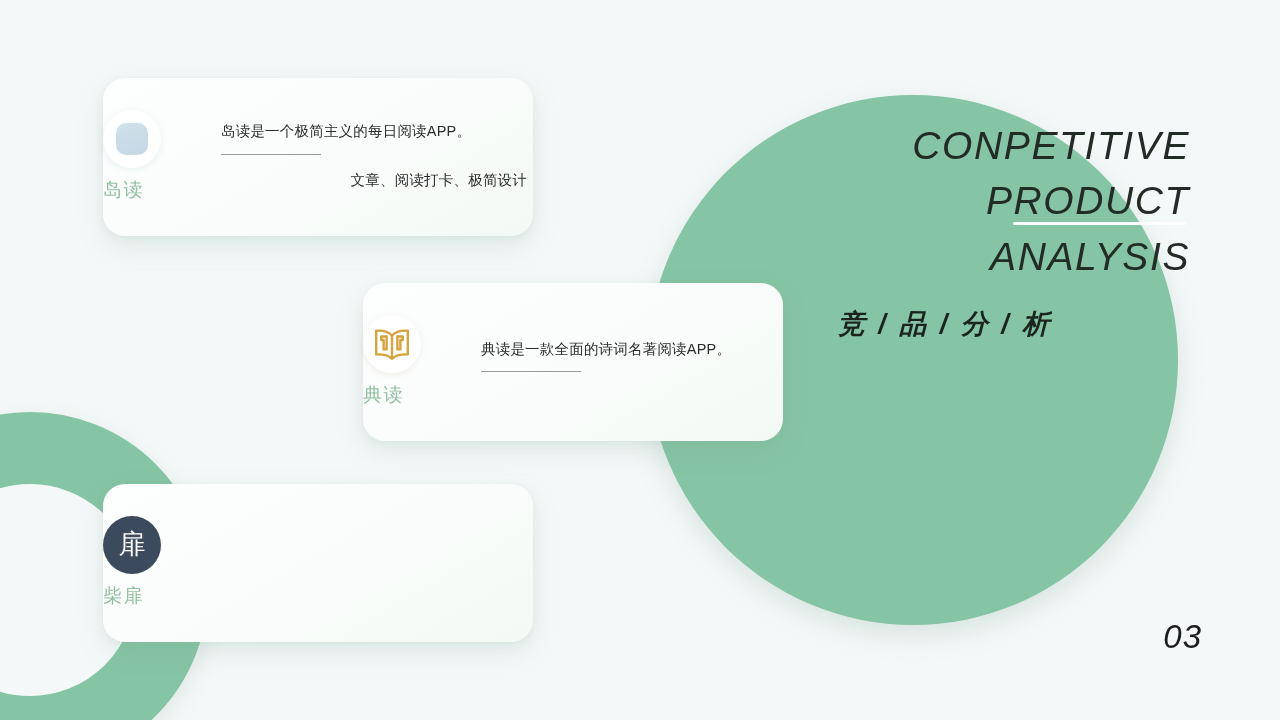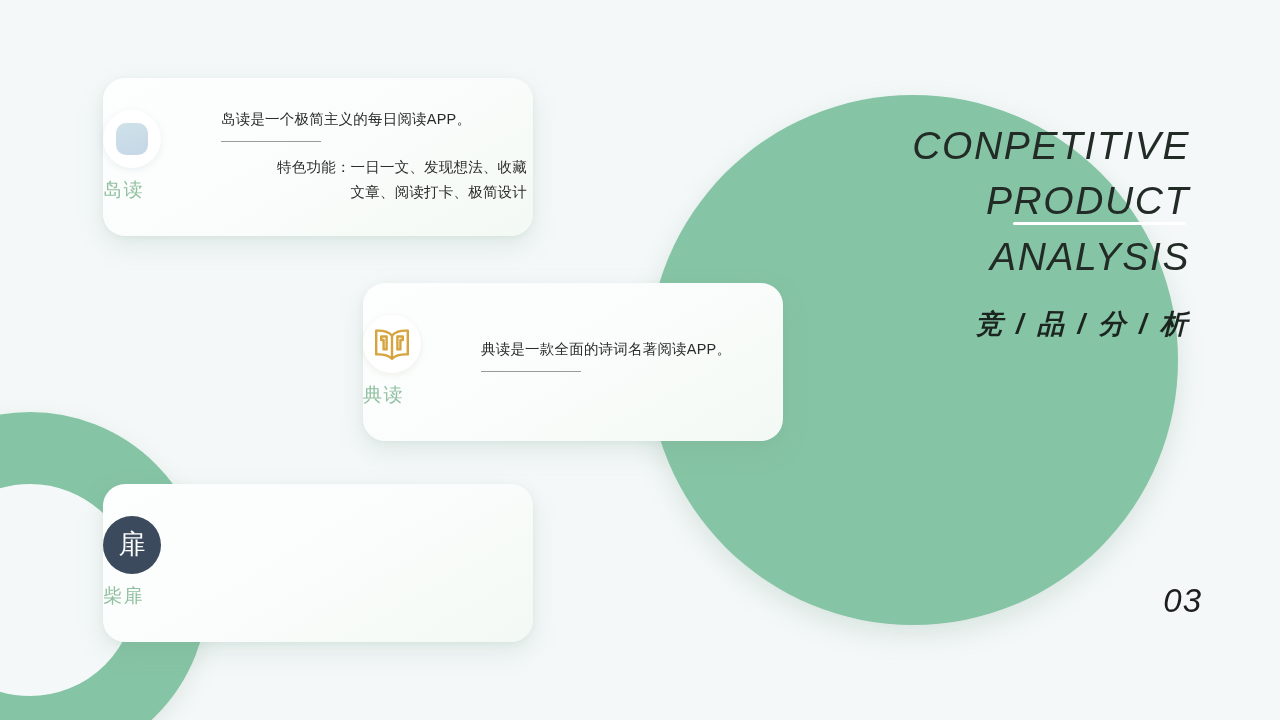--- a/index.html
+++ b/index.html
@@ -78,26 +78,27 @@
     border-radius: 2px;
   }
   .title-cn {
     margin: 22px 0 0 0;
     font-family: "Liberation Sans", "DejaVu Sans", sans-serif;
     font-style: italic;
     font-weight: 700;
     font-size: 27px;
     letter-spacing: 3px;
     color: #1c2420;
+    text-align: center;
   }
 
   .page-number {
     position: absolute;
     right: 78px;
-    top: 582px;
+    top: 618px;
     font-style: italic;
     font-size: 33px;
     letter-spacing: 1px;
     color: #1d1d1d;
     z-index: 7;
   }
 
   
   .card {
     position: absolute;
@@ -212,21 +213,20 @@
     <div class="card-left">
       <div class="app-icon icon-dao">
         <div class="inner-sq"></div>
       </div>
       <div class="app-name">岛读</div>
     </div>
     <div class="card-body">
       <div class="card-desc">岛读是一个极简主义的每日阅读APP。</div>
       <div class="card-divider"></div>
       <div class="card-feature">
-        <span class="feat-line-1">特色功能：一日一文、发现想法、收藏</span>
         <span class="feat-line-2">文章、阅读打卡、极简设计</span>
       </div>
     </div>
   </div>
 
   <div class="card card-2">
     <div class="card-left">
       <div class="app-icon icon-dian">
         <svg width="40" height="34" viewBox="0 0 40 34">
           <g fill="none" stroke="#d6a33c" stroke-width="2.4" stroke-linejoin="round" stroke-linecap="round">

